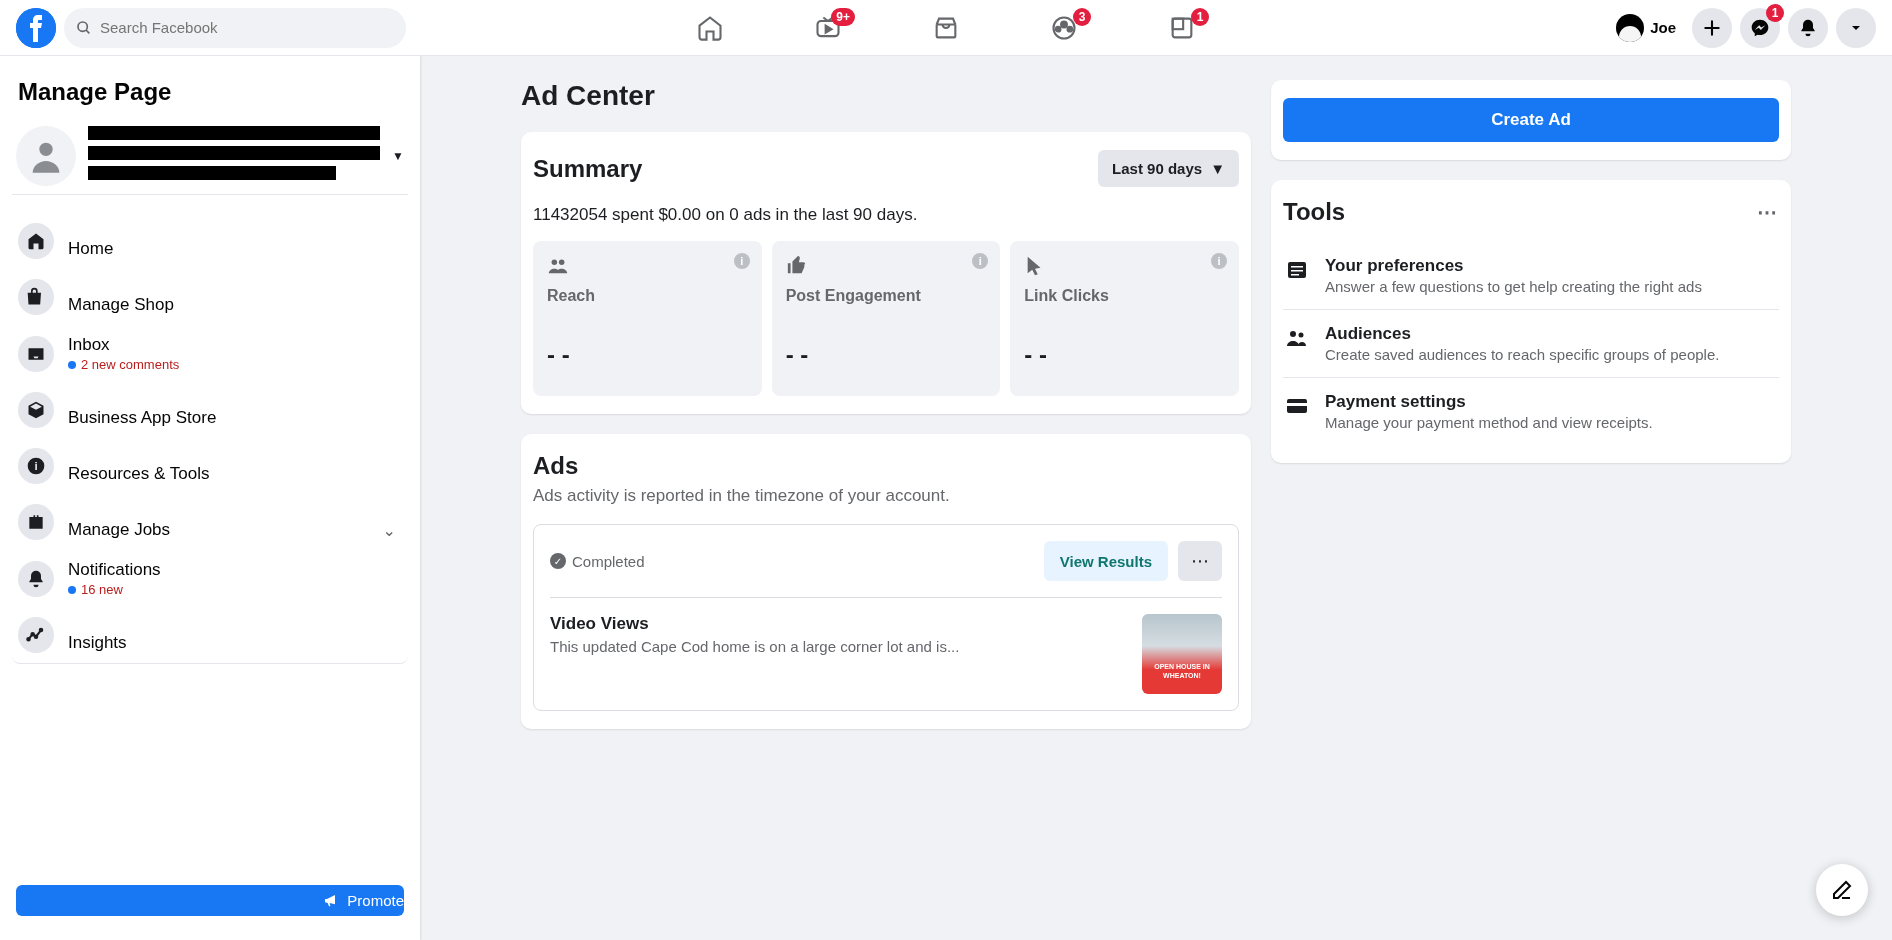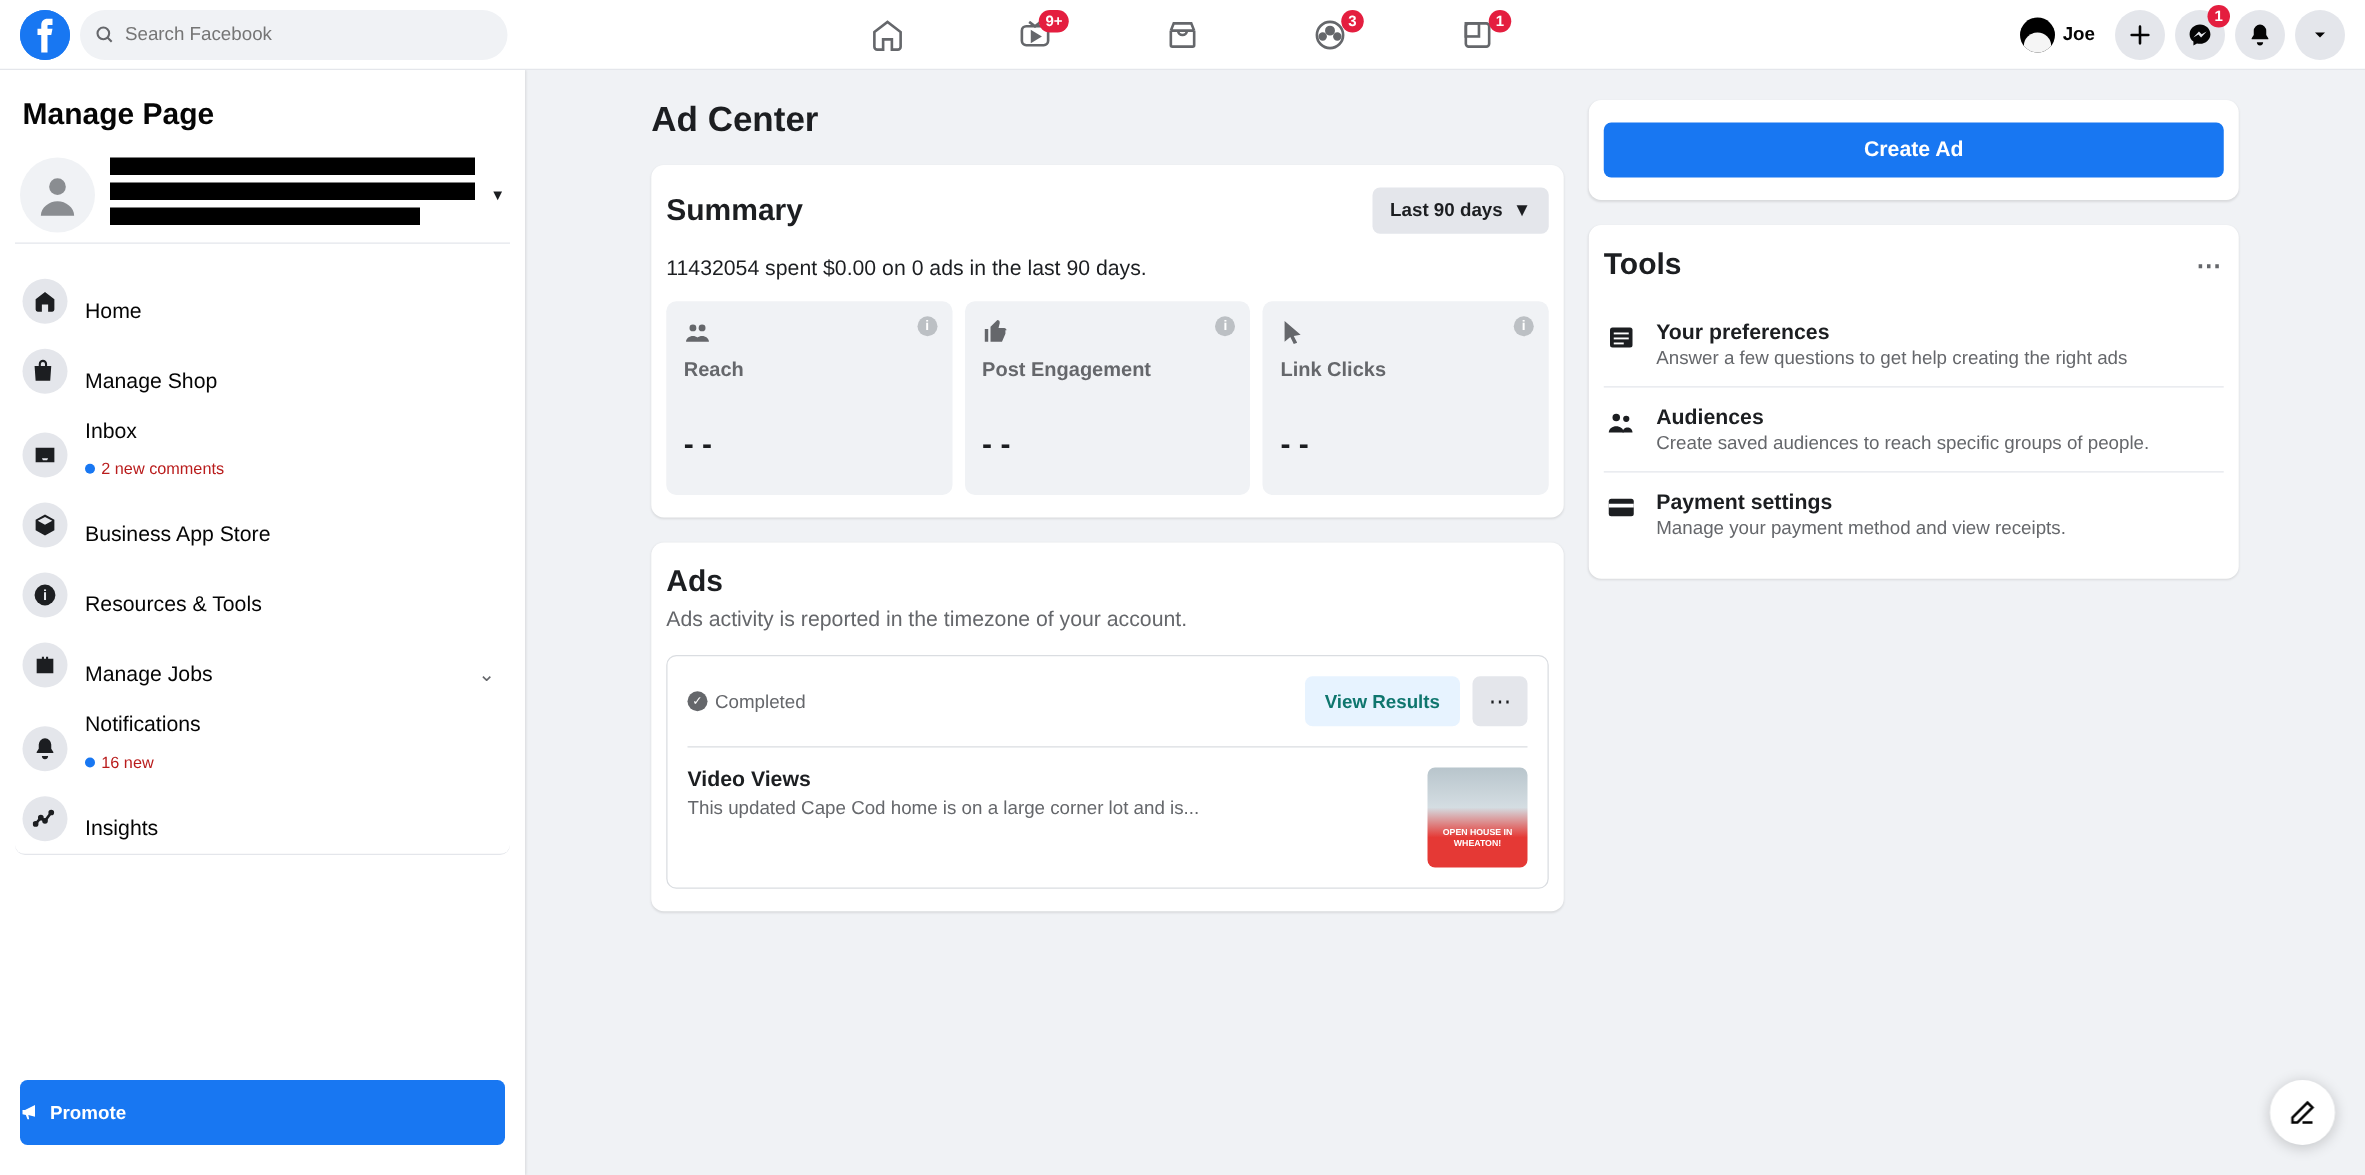--- a/index.html
+++ b/index.html
@@ -39,24 +39,24 @@
 .page-name-bar { height: 14px; background: #000; margin-bottom: 6px; }
 .chevron { color: #1c1e21; font-size: 12px; }
 
 .sidebar-nav { flex: 1; overflow-y: auto; }
 .side-item { display: flex; align-items: flex-end; gap: 14px; padding: 10px 6px; border-radius: 8px; cursor: pointer; }
 .side-icon { width: 36px; height: 36px; border-radius: 50%; background: #e4e6eb; display: flex; align-items: center; justify-content: center; flex-shrink: 0; }
 .side-icon svg { color: #1c1e21; }
 .side-label { font-size: 17px; font-weight: 500; color: #050505; }
 .side-sub { font-size: 13px; color: #b91c1c; display: flex; align-items: center; gap: 5px; }
 .blue-dot { width: 8px; height: 8px; border-radius: 50%; background: #1877f2; display: inline-block; }
-.side-item-col { display: flex; flex-direction: column; gap: 12px; flex: 1; }
+.side-item-col { display: flex; flex-direction: column; gap: 2px; flex: 1; }
 .side-chevron { color: #65676b; margin-right: 6px; }
 
-.promote-btn { background: #1877f2; color: #fff; font-weight: 700; font-size: 15px; border: none; border-radius: 6px; height: 52px; display: flex; align-items: center; justify-content: flex-start; gap: 8px; cursor: pointer; margin: 8px 4px; }
+.promote-btn { background: #1877f2; color: #fff; font-weight: 400; font-size: 15px; border: none; border-radius: 6px; height: 31px; display: flex; align-items: center; justify-content: flex-end; gap: 8px; cursor: pointer; margin: 8px 4px; }
 
 
 .main { flex: 1; padding: 24px 20px; overflow-y: auto; display: flex; gap: 20px; justify-content: center; }
 .col-main { width: 730px; }
 .col-right { width: 520px; }
 
 .page-title { font-size: 28px; font-weight: bold; color: #1c1e21; margin-bottom: 20px; }
 
 .card { background: #fff; border-radius: 10px; box-shadow: 0 1px 2px rgba(0,0,0,0.1); padding: 18px 12px; margin-bottom: 20px; }
 

